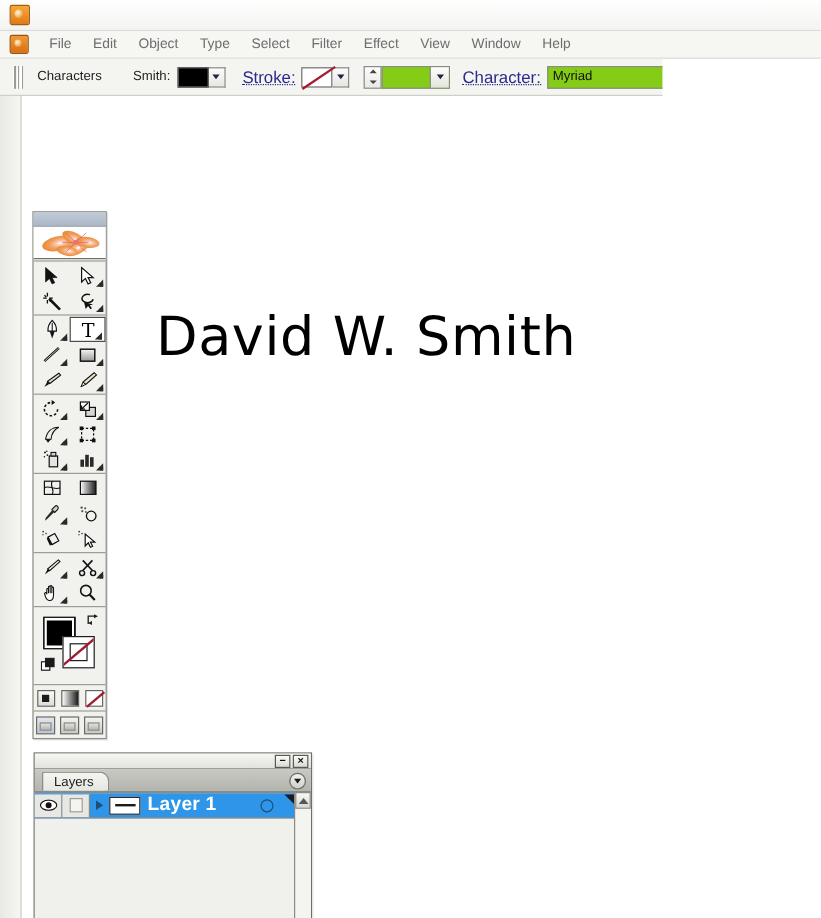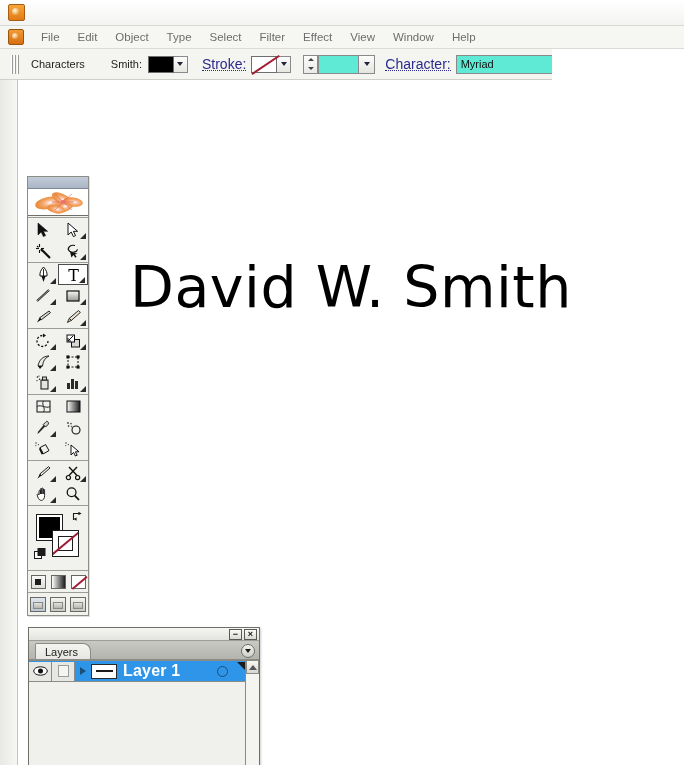--- a/index.html
+++ b/index.html
@@ -88,21 +88,21 @@
   .spin{
     width:15px;height:19px;border:1px solid #8a8a8a;box-sizing:border-box;
     background:linear-gradient(#fdfdfd,#e9e9e5);flex:0 0 auto;
     display:flex;flex-direction:column;align-items:center;justify-content:space-around;
   }
   .spin i{display:block;width:0;height:0;border-left:3px solid transparent;border-right:3px solid transparent;}
   .spin i.up{border-bottom:3px solid #444;}
   .spin i.dn{border-top:3px solid #444;}
   .spin.bold{border:2px solid #1a1a1a;}
   .combo{
-    height:19px;border:1px solid #8a8a8a;box-sizing:border-box;background:#5eead4;
+    height:19px;border:1px solid #8a8a8a;box-sizing:border-box;background:#84cc16;
     display:flex;align-items:center;flex:0 0 auto;
   }
   .combo .txt{
     flex:1 1 auto;padding:0 4px;font-size:11px;color:#111;white-space:nowrap;overflow:hidden;
     line-height:17px;
   }
   .combo .drop{
     width:15px;height:17px;border-left:1px solid #8a8a8a;
     background:linear-gradient(#fcfcfc,#e4e4e0);
     display:flex;align-items:center;justify-content:center;flex:0 0 auto;
@@ -116,21 +116,21 @@
   .docarea{
     position:absolute;left:0;top:80px;width:684px;height:685px;background:#ffffff;
   }
   .doc-left-strip{
     position:absolute;left:0;top:0;width:17px;height:685px;
     background:linear-gradient(to right,#e8e8e4,#f6f6f3);
     border-right:1px solid #c6c6c0;
   }
   .canvas-text{
     position:absolute;left:130px;top:174px;
-    font-size:57px;color:#000;letter-spacing:0.5px;white-space:nowrap;
+    font-size:45px;color:#000;letter-spacing:0.5px;white-space:nowrap;
     font-family:"DejaVu Sans","Liberation Sans",sans-serif;font-weight:400;text-align:right;
   }
 
   
   .toolbox{
     position:absolute;left:27px;top:96px;width:62px;
     background:#f1f1ee;border:1px solid #8d8d87;box-sizing:border-box;
     box-shadow:1px 1px 0 rgba(0,0,0,.12);
   }
   .tb-drag{height:11px;background:linear-gradient(#c2cbd8,#aab6c6);border-bottom:1px solid #7d8796;}

